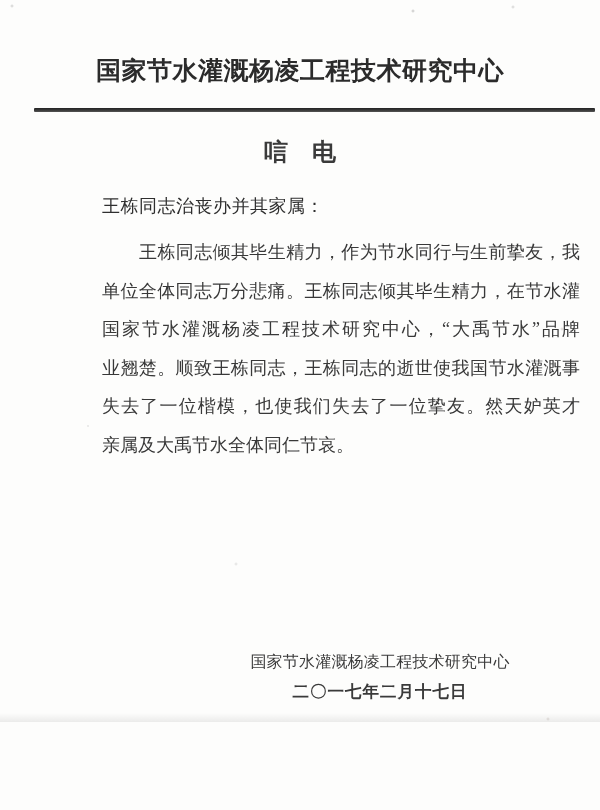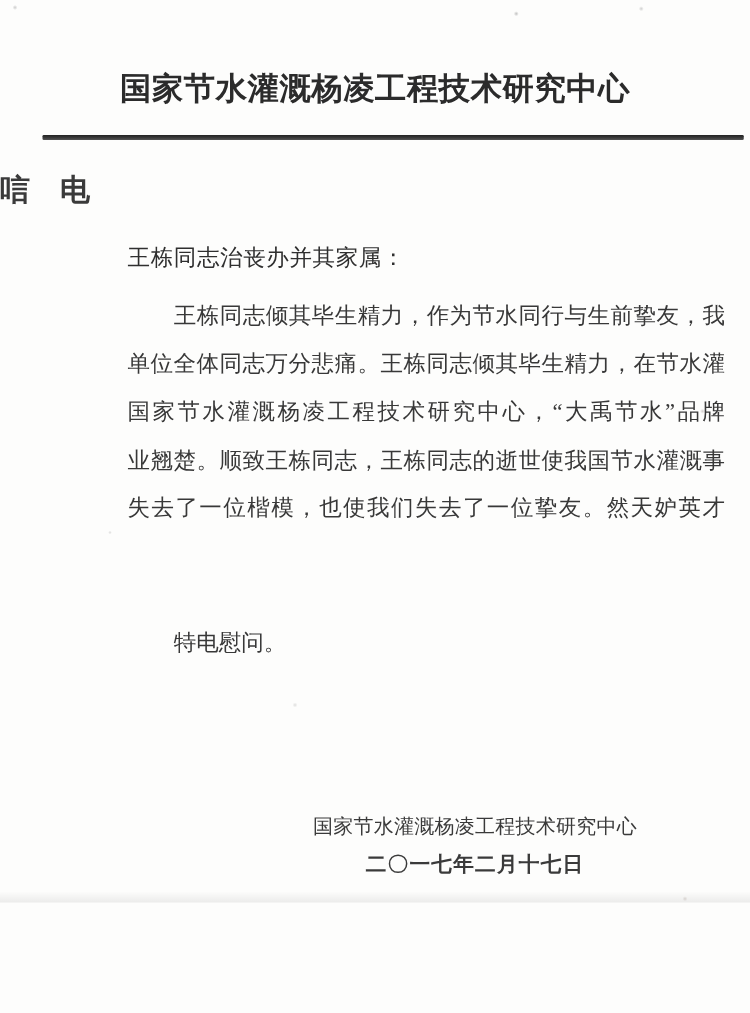--- a/index.html
+++ b/index.html
@@ -40,20 +40,21 @@
     letter-spacing: 0.5px;
     color: #2b2b2b;
   }
   .header-rule {
     position: absolute; top: 108px; left: 34px; width: 561px; height: 4px;
     background: linear-gradient(to bottom, #222 0%, #3c3c3c 60%, #555 100%);
     border-radius: 1px;
   }
   .doc-title {
     position: absolute; top: 136px; left: 0; width: 600px;
+    text-align: center;
     font-size: 24px; font-weight: 700;
     color: #3a3a3a;
   }
   .salutation {
     position: absolute; top: 194px; left: 102px;
     font-size: 18px; font-weight: 400;
     color: #2f2f2f;
     letter-spacing: 0.5px;
   }
   .body-block {
@@ -108,22 +109,22 @@
 
   <div class="salutation">王栋同志治丧办并其家属：</div>
 
   <div class="body-block">
 
   <div class="body-line indent fill">王栋同志倾其毕生精力，作为节水同行与生前挚友，我</div>
       <div class="body-line fill">单位全体同志万分悲痛。王栋同志倾其毕生精力，在节水灌</div>
       <div class="body-line fill">国家节水灌溉杨凌工程技术研究中心，“大禹节水”品牌</div>
       <div class="body-line fill">业翘楚。顺致王栋同志，王栋同志的逝世使我国节水灌溉事业</div>
       <div class="body-line fill">失去了一位楷模，也使我们失去了一位挚友。然天妒英才</div>
+      <div class="body-line">亲属及大禹节水全体同仁节哀。</div>
     </div>
 
-  <div class="closing">特电慰问。</div>
 
   <div class="signature-block">
     <div class="signature-org">国家节水灌溉杨凌工程技术研究中心</div>
     <div class="signature-date">二〇一七年二月十七日</div>
   </div>
 
 </div>
 
 </body></html>

